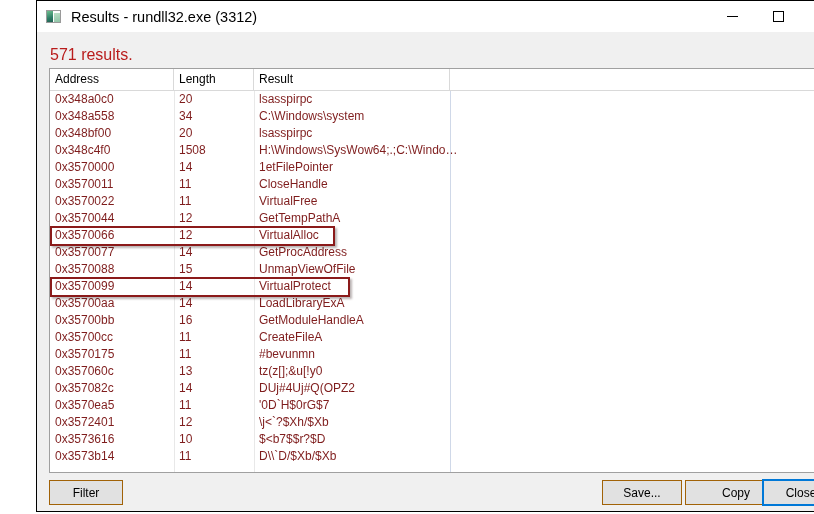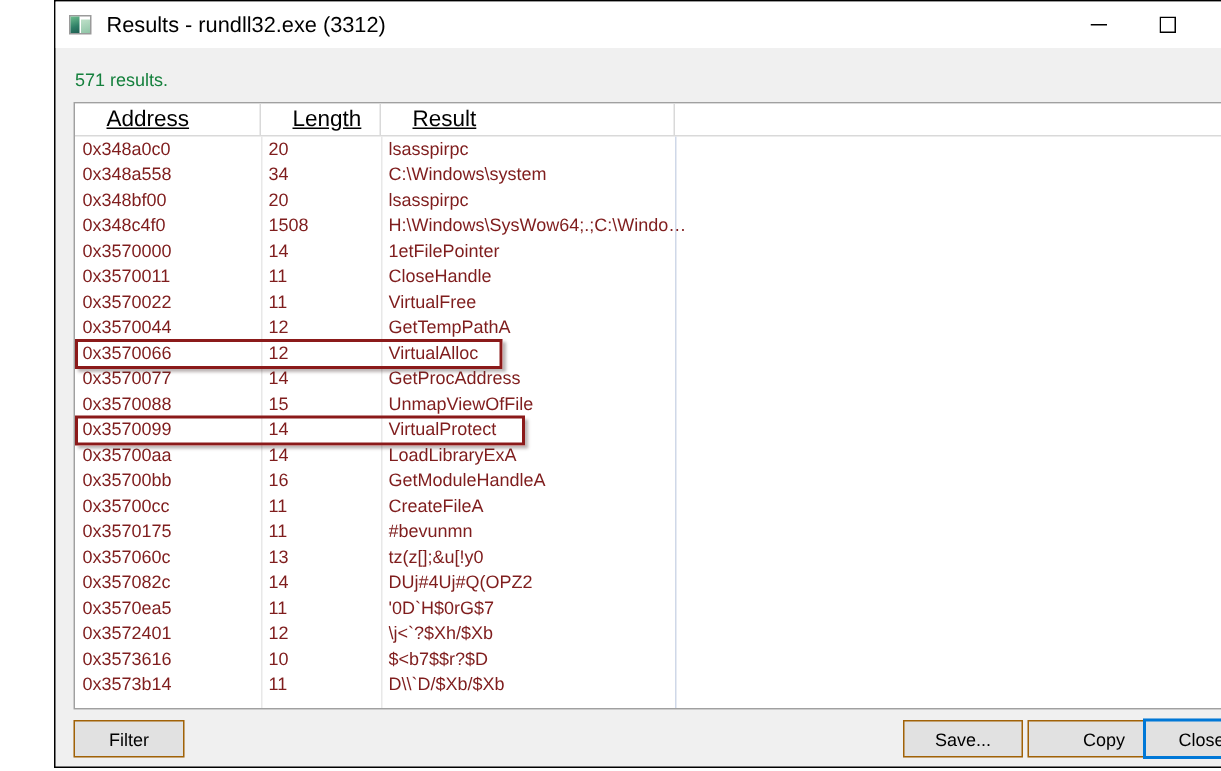--- a/index.html
+++ b/index.html
@@ -79,22 +79,22 @@
     right: 0; top: 0;
     display: flex;
   }
   .wbtn svg { display:block; }
 
   
   #results-count {
     position: absolute;
     left: 13px;
     top: 45px;
-    font-size: 12px;
-    color: #15803d;
+    font-size: 16px;
+    color: #b91c1c;
   }
 
   
   #listview {
     position: absolute;
     left: 12px;
     top: 67px;
     width: 789px;
     height: 405px;
     background: #ffffff;
@@ -109,28 +109,27 @@
     height: 22px;
     background: #ffffff;
     border-bottom: 1px solid #d9d9d9;
     box-sizing: border-box;
   }
   .hcell {
     position: absolute;
     top: 0;
     height: 21px;
     line-height: 21px;
-    font-size: 15px;
+    font-size: 12px;
     color: #000000;
-    padding-left: 21px;
+    padding-left: 5px;
     box-sizing: border-box;
     border-right: 1px solid #d9d9d9;
     white-space: nowrap;
     overflow: hidden;
-    text-decoration: underline;
   }
   #hc-address { left: 0;   width: 124px; }
   #hc-length  { left: 124px; width: 80px; }
   #hc-result  { left: 204px; width: 196px; }
   #hc-blank   { left: 400px; width: 387px; border-right: none; }
 
   
   .colrule {
     position: absolute;
     top: 22px;

